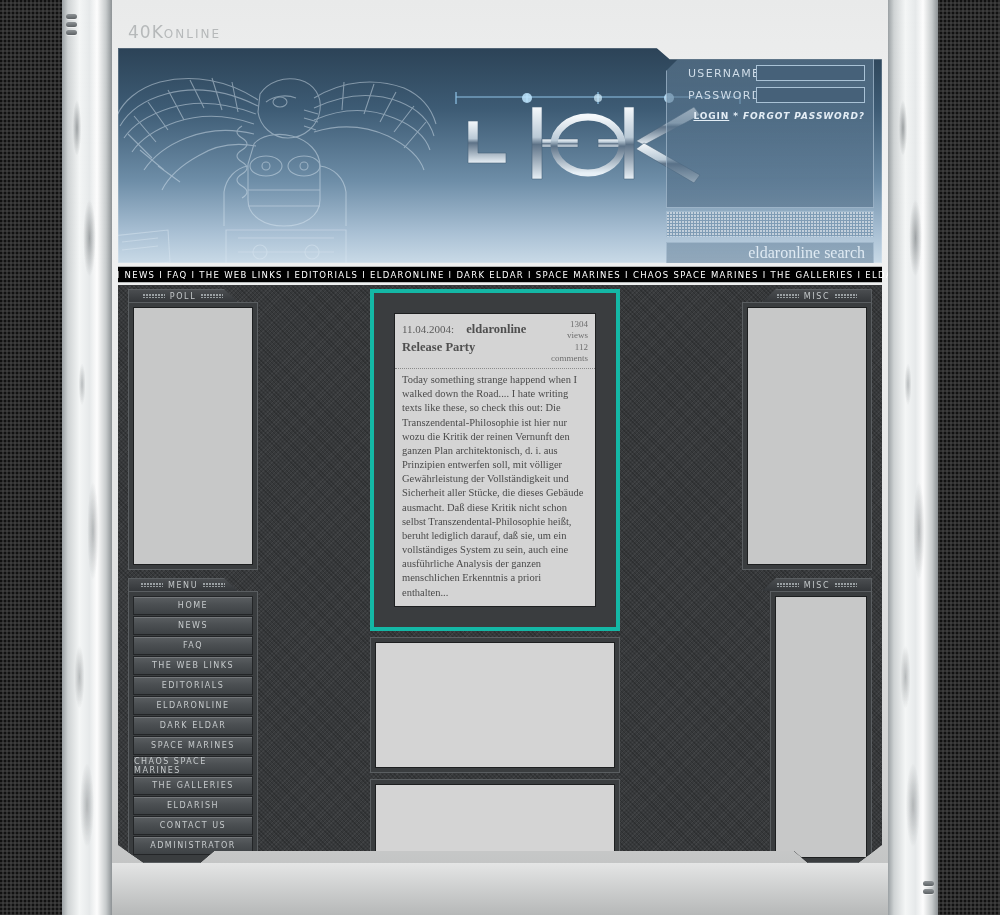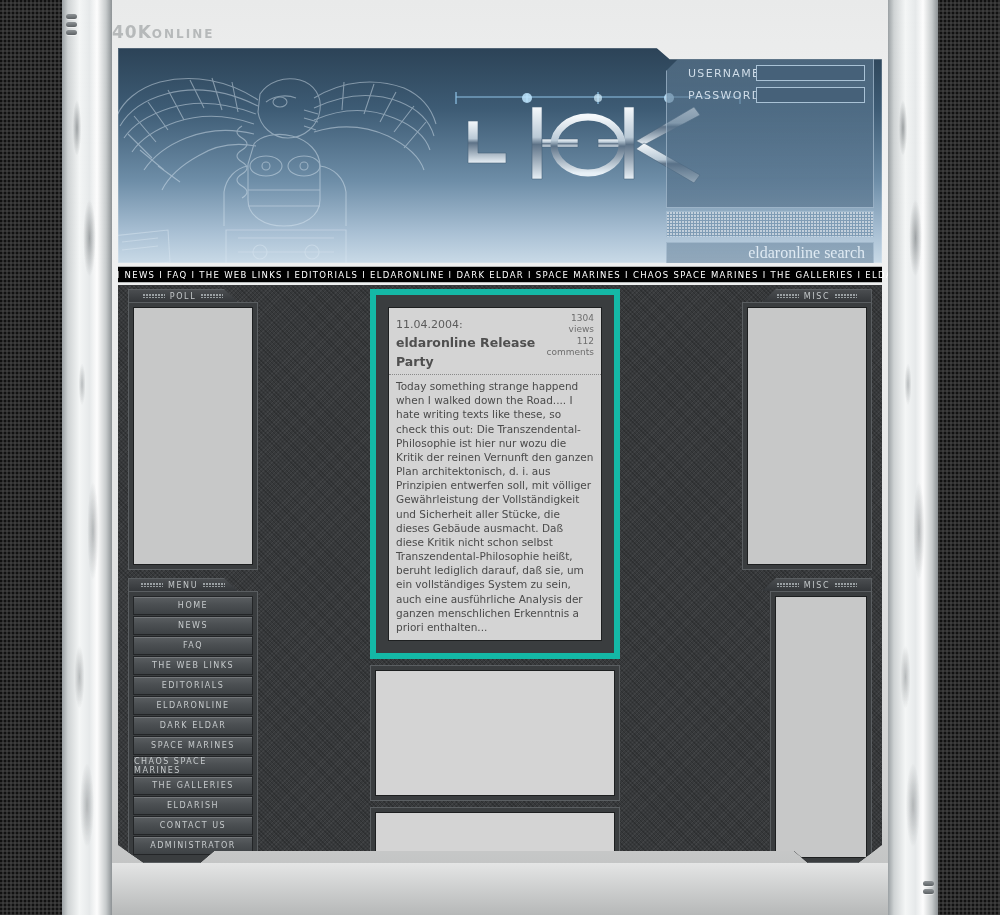--- a/index.html
+++ b/index.html
@@ -58,24 +58,24 @@
   
   .page {
     position: absolute;
     left: 112px; top: 0; width: 776px; height: 915px;
     background: linear-gradient(180deg,#e9eaea 0%, #f2f3f3 22%, #e2e3e3 60%, #cfd0d0 88%, #b9bbbb 100%);
     overflow: hidden;
   }
 
   
   .site-title {
-    position: absolute; left: 0; top: 22px;
+    position: absolute; left: 16px; top: 22px;
     font-family: "DejaVu Sans", sans-serif;
     font-size: 17px; letter-spacing: 1px; color: #b6b9ba;
-    font-weight: bold;
+    font-weight: normal;
   }
   .site-title .small { font-size: 12px; letter-spacing: 2px; }
 
   
   .banner {
     position: absolute; left: 6px; top: 48px; width: 764px; height: 215px;
     background: linear-gradient(180deg,#2c4357 0%, #3d5b74 28%, #6e8ea8 62%, #a9c0d4 86%, #c9dae7 100%);
     overflow: hidden;
     clip-path: polygon(0 0, 70.5% 0, 72.2% 5.2%, 100% 5.2%, 100% 100%, 0 100%);
     box-shadow: inset 0 0 0 1px rgba(255,255,255,.18);
@@ -206,22 +206,23 @@
     box-shadow: inset 0 1px 0 rgba(255,255,255,.16);
     display: flex; align-items: center; justify-content: center;
     font-size: 8px; letter-spacing: 1.5px; color: #c6cacc;
     cursor: pointer;
   }
 
   
   .content { position: absolute; left: 258px; top: 0; width: 248px; }
   .news-card {
     background: #3a3d3f;
-    border: 6px solid #14b8a6;
-    padding: 12px;
+    border: 4px solid #14b8a6;
+    padding: 20px;
+    font-family: Liberation Serif, serif;
   }
   .news-inner { background: #d4d4d4; border: 1px solid #1d1f20; }
   .news-head {
     display: flex; justify-content: space-between; align-items: flex-start;
     padding: 5px 7px 4px 7px;
     border-bottom: 1px dotted #8a8a8a;
   }
   .news-date { font-size: 11px; color: #5b5b5b; }
   .news-title { font-size: 12.5px; font-weight: bold; color: #4f4f4f; }
   .news-meta { font-size: 9px; color: #6e6e6e; text-align: right; line-height: 1.25; }
@@ -352,20 +353,25 @@
         <span>NO MEMBER?</span>
         &nbsp;&nbsp;<span class="em">REGISTER NOW!</span>
       </div>
       <div class="field-row">
         <span class="field-label">USERNAME:</span>
         <div class="field-input"></div>
       </div>
       <div class="field-row">
         <span class="field-label">PASSWORD:</span>
         <div class="field-input"></div>
+      </div>
+      <div class="login-actions">
+        <span class="u">LOGIN</span>
+        <span>*</span>
+        <span>FORGOT PASSWORD?</span>
       </div>
     </div>
 
     <div class="dot-strip"></div>
 
     <div class="search-box">
       <div class="search-title">eldaronline search</div>
 
     </div>
   </div>

